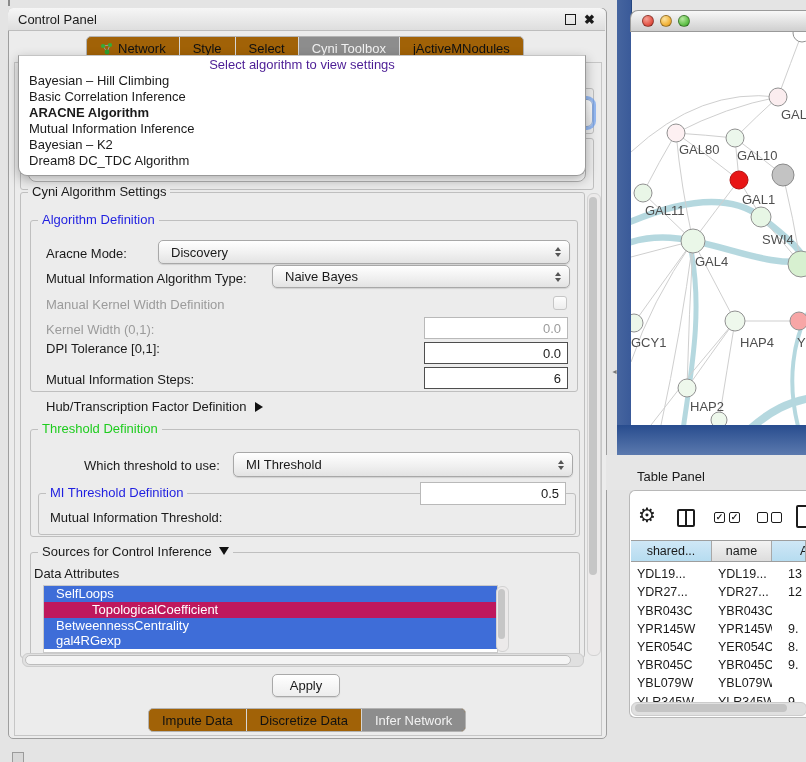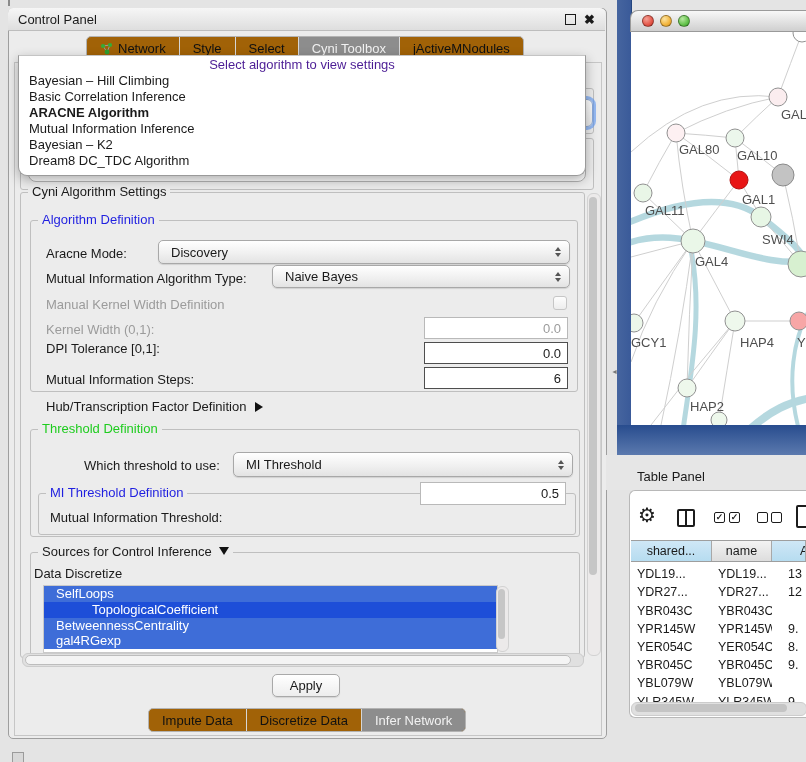--- a/index.html
+++ b/index.html
@@ -230,24 +230,24 @@
 <div class="abs grp-label" style="left:46px;top:486px;color:#1f1fe0">MI Threshold Definition</div>
 <span class="lbl b" style="left:50px;top:510px">Mutual Information Threshold:</span>
 <div class="field" style="left:420px;top:482px;width:146px;height:23px">
   <span class="val">0.5</span>
 </div>
 
 <div class="abs grp" style="left:30px;top:552px;width:548px;height:102px"></div>
 <div class="abs grp-label" style="left:38px;top:545px">
   <span>Sources for Control Inference</span><span class="tri-down"></span>
 </div>
-<span class="lbl b" style="left:34px;top:566px">Data Discretize</span>
+<span class="lbl b" style="left:34px;top:566px">Data Attributes</span>
 <div class="abs attr-list" id="attr-list">
     <div class="attr-item" style="background: rgb(62, 109, 216);">SelfLoops</div>
-    <div class="attr-item" style="background: #1d4ed8; padding-left: 48px;">TopologicalCoefficient</div>
+    <div class="attr-item" style="background: #be185d; padding-left: 48px;">TopologicalCoefficient</div>
     <div class="attr-item" style="background: rgb(62, 109, 216);">BetweennessCentrality</div>
     <div class="attr-item" style="background: rgb(62, 109, 216);">gal4RGexp</div>
   </div>
 <div class="abs sb-v" style="left:496px;top:586px;width:11px;height:64px">
   <div class="sb-thumb" style="left:1px;top:2px;width:7px;height:50px"></div>
 </div>
 
 <div class="abs sb-h" style="left:22px;top:653px;width:560px;height:12px">
   <div class="sb-thumb" style="left:2px;top:1px;width:544px;height:8px"></div>
 </div>

